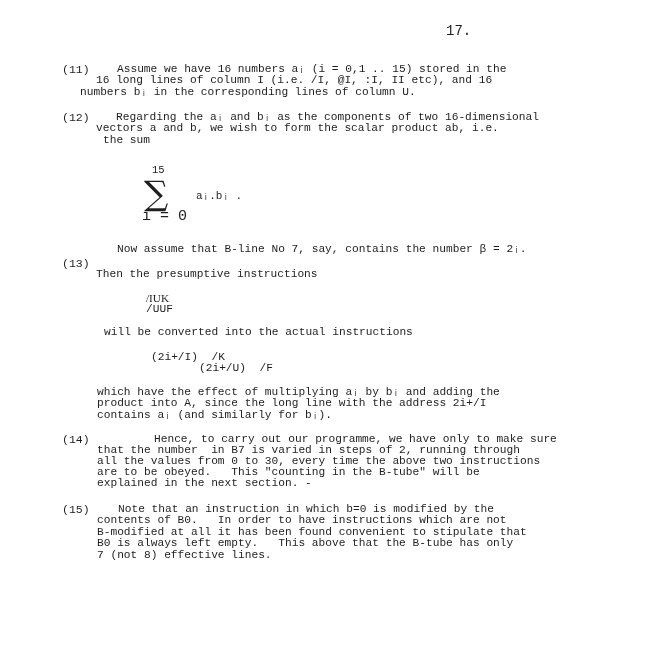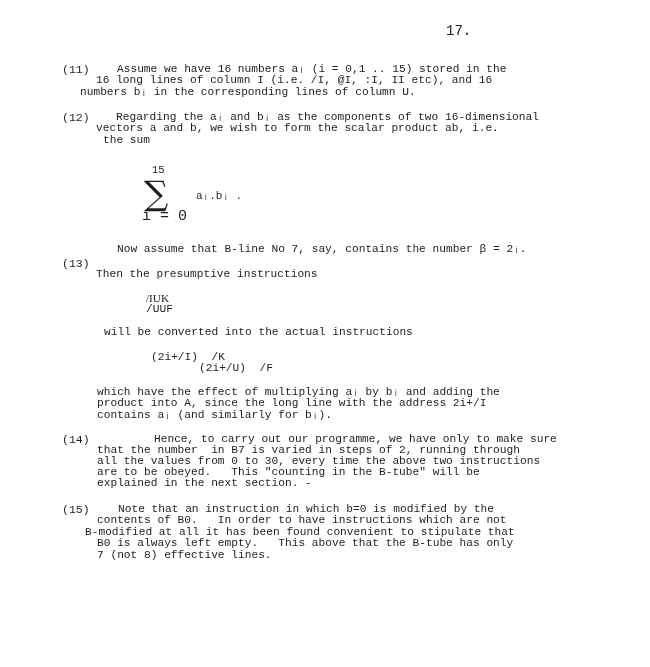--- a/index.html
+++ b/index.html
@@ -69,17 +69,17 @@
   <div class="abs para-num" style="left:62px; top:434px;">(14)</div>
   <div class="abs" style="left:117px; top:434px;margin-left:37px;">Hence, to carry out our programme, we have only to make sure</div>
   <div class="abs" style="left:97px; top:445px;">that the number  in B7 is varied in steps of 2, running through</div>
   <div class="abs" style="left:97px; top:456px;">all the values from 0 to 30, every time the above two instructions</div>
   <div class="abs" style="left:97px; top:467px;">are to be obeyed.   This "counting in the B-tube" will be</div>
   <div class="abs" style="left:97px; top:478px;">explained in the next section. -</div>
 
   <div class="abs para-num" style="left:62px; top:504px;">(15)</div>
   <div class="abs" style="left:118px; top:504px;">Note that an instruction in which b=0 is modified by the</div>
   <div class="abs" style="left:97px; top:515px;">contents of B0.   In order to have instructions which are not</div>
-  <div class="abs" style="left:85px; top:527px;">B-modified at all it has been found convenient to stipulate that</div>
+  <div class="abs" style="left:97px; top:527px;">B-modified at all it has been found convenient to stipulate that</div>
   <div class="abs" style="left:97px; top:538px;">B0 is always left empty.   This above that the B-tube has only</div>
   <div class="abs" style="left:97px; top:550px;">7 (not 8) effective lines.</div>
 
 </div>
 
 </body></html>

